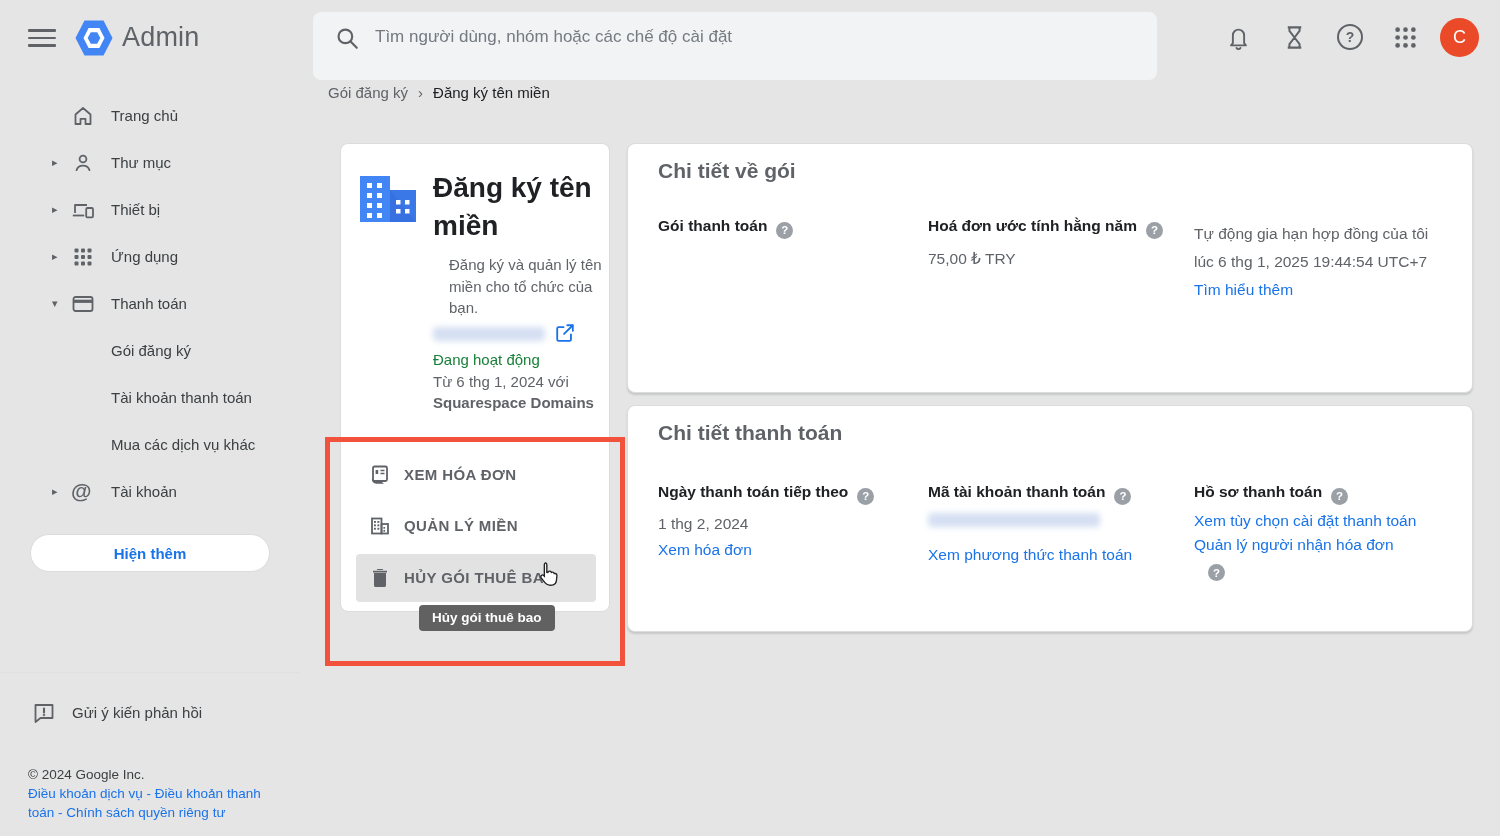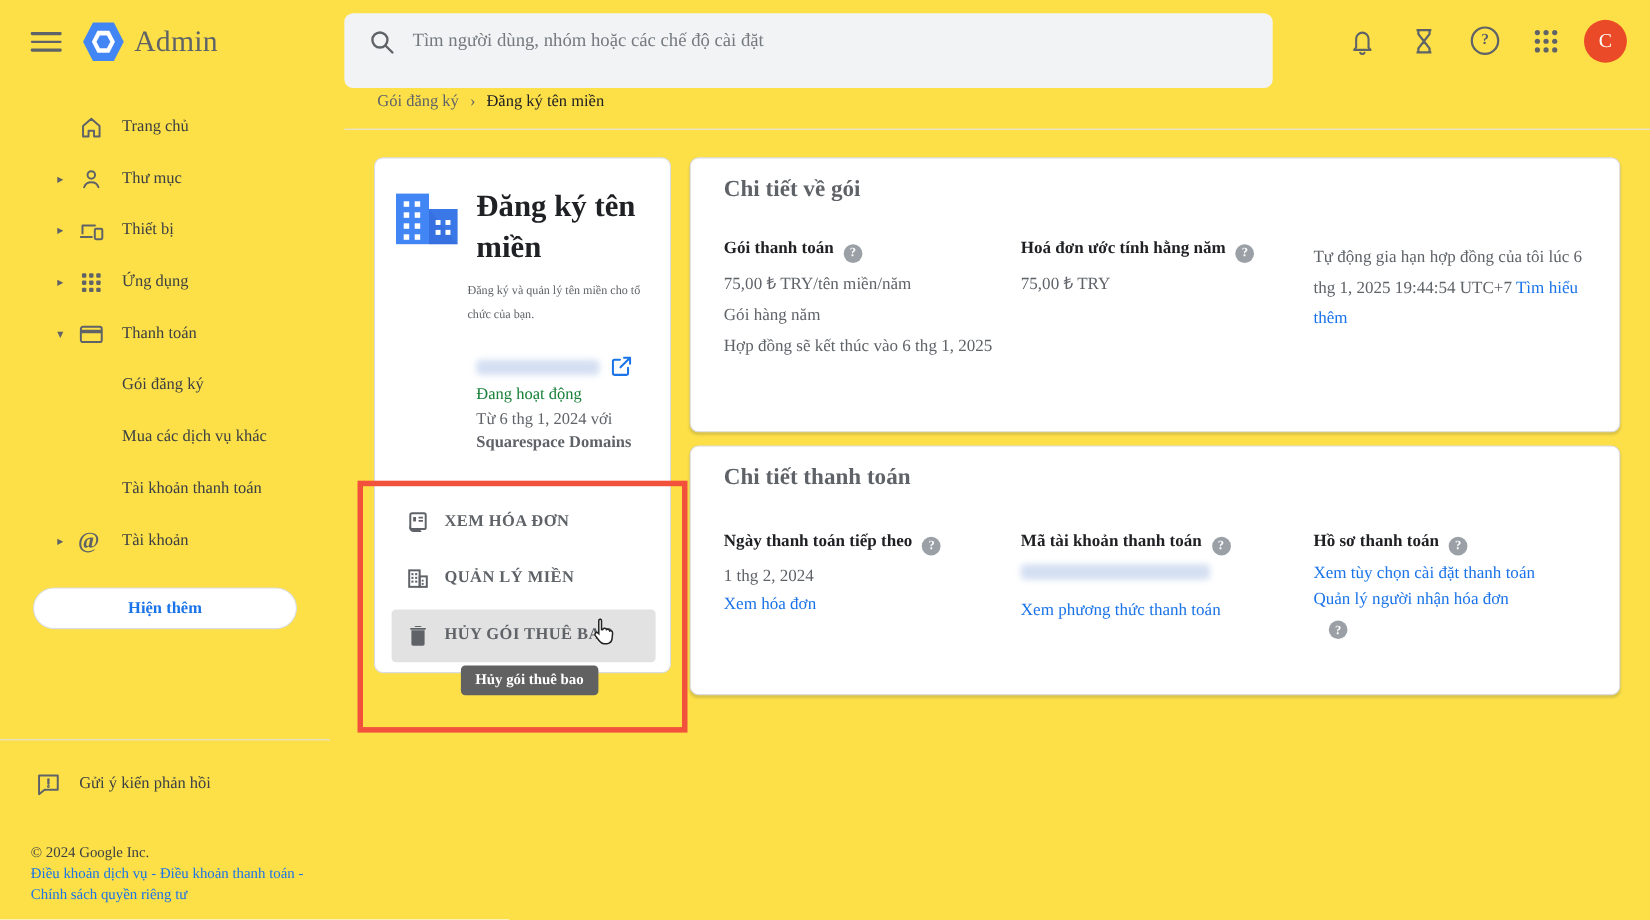--- a/index.html
+++ b/index.html
@@ -1,18 +1,18 @@
 <!DOCTYPE html>
 <html><head>
 <meta charset="utf-8">
 <style>
   * { margin:0; padding:0; box-sizing:border-box; }
   html,body { background:#fff; }
   body { font-family:"Liberation Sans","DejaVu Sans",sans-serif; color:#202124; }
-  .app { position:relative; width:1500px; height:836px; background:#fde047; overflow:hidden;font-family:Liberation Serif, serif; }
+  .app { position:relative; width:1500px; height:836px; background:#e5e5e5; overflow:hidden; }
 
   
   .hamburger { position:absolute; left:28px; top:29px; width:28px; height:18px; cursor:pointer; }
   .hamburger span { display:block; height:2.6px; background:#5f6368; border-radius:1px; margin-bottom:5px; }
   .logo { position:absolute; left:74px; top:19px; width:40px; height:38px; }
   .product-name { position:absolute; left:122px; top:22px; font-size:27px; color:#5f6368; letter-spacing:.2px; }
   .searchbar { position:absolute; left:313px; top:12px; width:844px; height:68px; background:#f1f3f4; border-radius:8px; }
   .searchbar svg { position:absolute; left:21px; top:13px; }
   .search-input { position:absolute; left:62px; top:0; width:760px; height:50px; border:0; background:transparent; outline:none;
                   font-family:inherit; font-size:17px; color:#202124; }
@@ -36,31 +36,31 @@
   .side-divider { position:absolute; left:0; top:672px; width:300px; height:1px; background:#e0e0e0; }
   .feedback { position:absolute; left:0; top:692px; width:300px; height:42px; cursor:pointer; }
   .feedback .nav-icon { top:9px; }
   .feedback .nav-label { top:12px; }
   .side-footer { position:absolute; left:28px; top:765px; width:262px; font-size:13.5px; line-height:19px; }
   .foot-copy { color:#3c4043; }
   .foot-links a { color:#1a73e8; text-decoration:none; cursor:pointer; }
   .foot-sep { color:#1a73e8; }
 
   
-  .breadcrumb { position:absolute; left:343px; top:84px; font-size:15px;text-align:right; }
+  .breadcrumb { position:absolute; left:328px; top:84px; font-size:15px;text-align:right; }
   .crumb-parent { color:#5f6368; cursor:pointer; }
   .crumb-sep { color:#5f6368; margin:0 10px; }
   .crumb-current { color:#202124; }
   .main-divider { position:absolute; left:313px; top:117px; width:1187px; height:1px; background:#e3e5e8; }
 
   
   .sub-card { position:absolute; left:340px; top:143px; width:270px; height:469px; background:#fff; border:1px solid #dadce0; border-radius:8px; }
   .bld-icon { position:absolute; left:18px; top:31px; }
   .card-title { position:absolute; left:92px; top:25px; width:162px; font-size:28px; line-height:38px; color:#202124; }
-  .card-desc { position:absolute; left:84px; top:110px; width:168px; font-size:11px; line-height:21.5px; color:#5f6368; }
+  .card-desc { position:absolute; left:108px; top:110px; width:168px; font-size:15px; line-height:21.5px; color:#5f6368; }
   .domain-row { position:absolute; left:92px; top:180px; width:160px; height:20px; }
   .redact { background:#d4dff2; border-radius:4px; filter:blur(3px); }
   .domain-redact { position:absolute; left:0; top:3px; width:112px; height:14px; }
   .ext-link { position:absolute; left:121px; top:-2px; cursor:pointer; }
   .card-status { position:absolute; left:92px; top:207px; font-size:15px; color:#188038; }
   .card-since { position:absolute; left:92px; top:229px; font-size:15px; color:#5f6368; }
   .card-provider { position:absolute; left:92px; top:250px; font-size:15px; font-weight:bold; color:#5f6368; }
   .card-divider { position:absolute; left:0; top:297px; width:100%; height:1px; background:#e0e0e0; }
   .action-row { position:absolute; left:15px; width:240px; height:46px; cursor:pointer; border-radius:4px; }
   .action-row .a-icon { position:absolute; left:12px; top:11px; }
@@ -190,24 +190,24 @@
       <svg class="nav-icon" viewBox="0 0 24 24" fill="none" stroke="#5f6368" stroke-width="1.8">
         <rect x="2.5" y="5" width="19" height="14" rx="2"></rect>
           <path d="M2.5 9.3h19" stroke-width="3.2"></path>
       </svg>
       <span class="nav-label">Thanh toán</span>
     </div>
     <div class="nav-item">
       <span class="nav-label">Gói đăng ký</span>
     </div>
     <div class="nav-item">
+      <span class="nav-label">Tài khoản thanh toán</span>
+    </div>
+    <div class="nav-item">
       <span class="nav-label">Mua các dịch vụ khác</span>
-    </div>
-    <div class="nav-item">
-      <span class="nav-label">Tài khoản thanh toán</span>
     </div>
     <div class="nav-item">
       <span class="nav-arrow">▸</span>
       <span class="at-glyph">@</span>
       <span class="nav-label">Tài khoản</span>
     </div>
     <button class="show-more">Hiện thêm</button>
   </nav>
 
   <div class="side-divider"></div>
@@ -308,25 +308,20 @@
   </section>
 
   <div class="red-box"></div>
 
   <section class="panel panel-1">
     <h2 class="panel-title">Chi tiết về gói</h2>
     <div class="col col-1">
       <div class="col-label"><span>Gói thanh toán</span><span class="help-badge">
             <span>?</span>
           </span></div>
-      <div class="col-body">
-        <div>75,00 ₺ TRY/tên miền/năm</div>
-        <div>Gói hàng năm</div>
-        <div>Hợp đồng sẽ kết thúc vào 6 thg 1, 2025</div>
-      </div>
     </div>
     <div class="col col-2">
       <div class="col-label"><span>Hoá đơn ước tính hằng năm</span><span class="help-badge">
             <span>?</span>
           </span></div>
       <div class="col-body">
         <div>75,00 ₺ TRY</div>
       </div>
     </div>
     <div class="col col-3">

